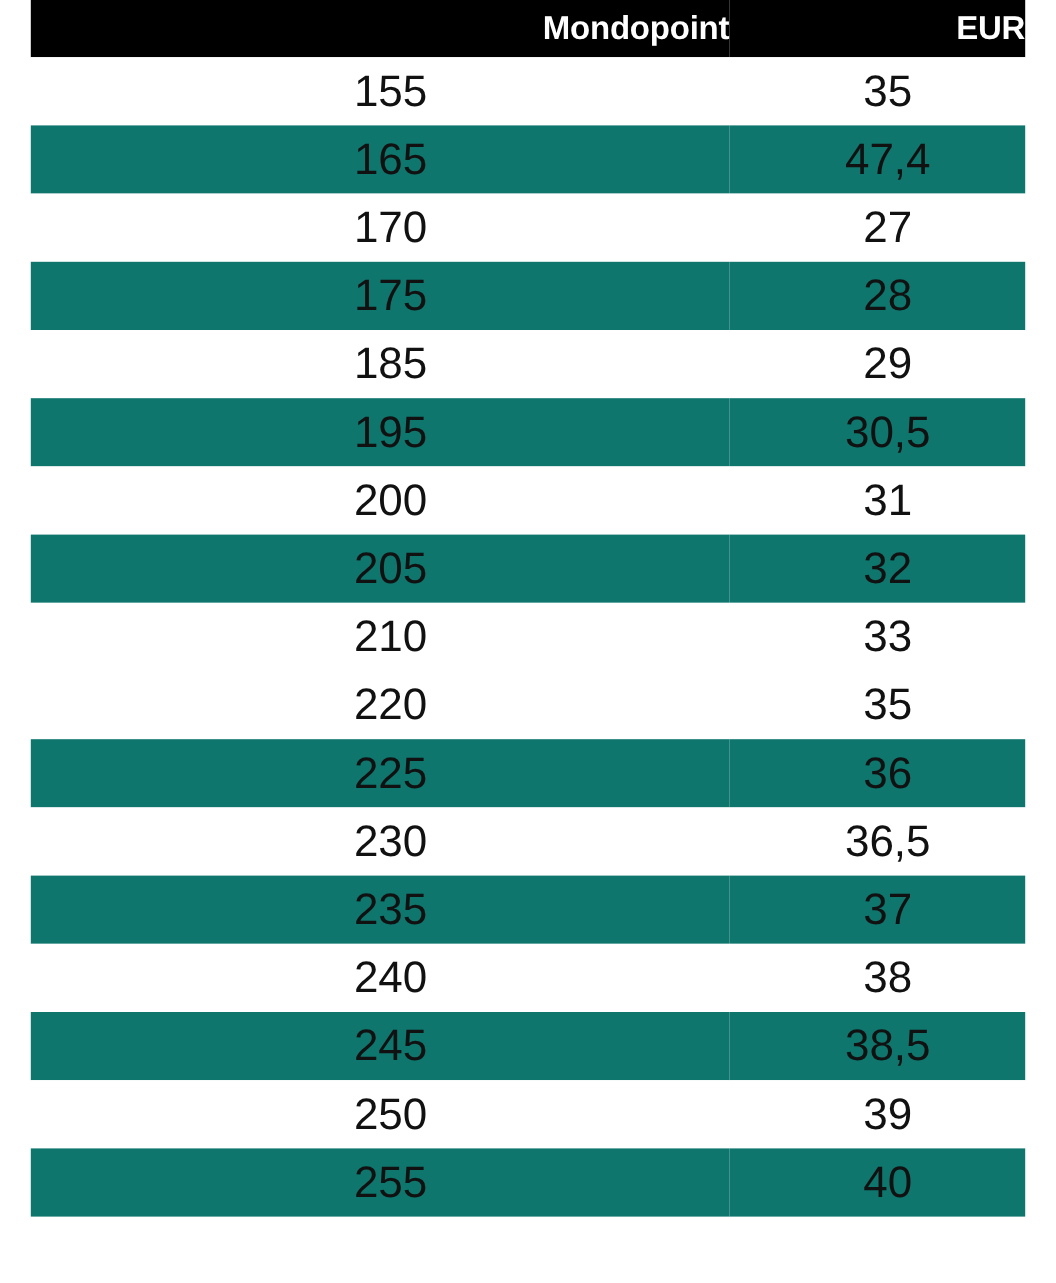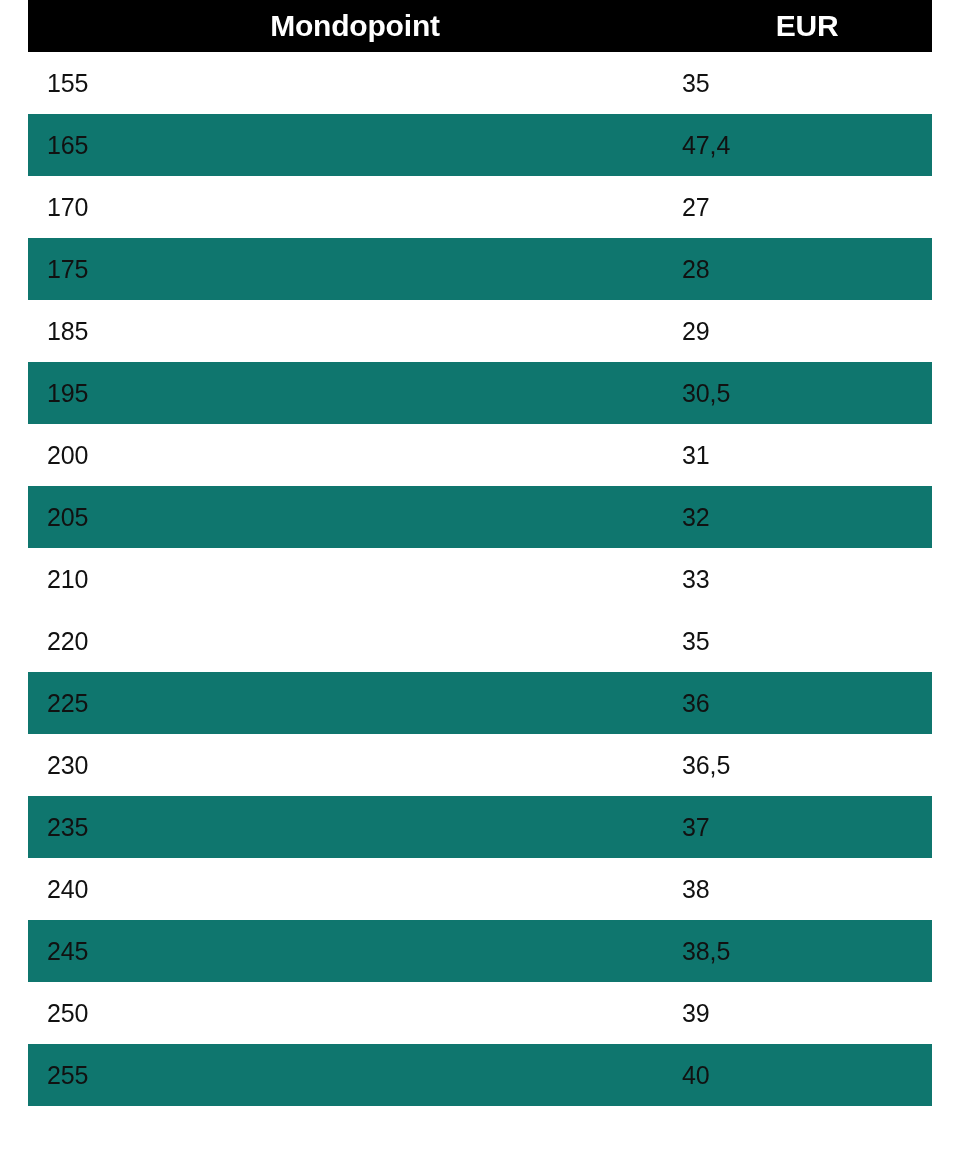--- a/index.html
+++ b/index.html
@@ -36,21 +36,21 @@
   .size-table col.col-eur   { width: 269px; }
 
   .size-table thead tr {
     background: #000000;
   }
 
   .size-table th {
     height: 52px;
     padding: 0 0 0 19px;
     margin: 0;
-    text-align: center;
+    text-align: right;
     vertical-align: middle;
     color: #ffffff;
     font-family: "Liberation Sans", sans-serif;
     font-size: 30px;
     font-weight: 700;
     letter-spacing: -0.2px;
     line-height: 52px;
     white-space: nowrap;
   }
 
@@ -58,25 +58,25 @@
     height: 62px;
   }
 
   .size-table tbody tr.row-odd  { background: #ffffff; }
   .size-table tbody tr.row-even { background: #0f766e; }
 
   .size-table td {
     height: 62px;
     padding: 0 0 0 19px;
     margin: 0;
-    text-align: left;
+    text-align: center;
     vertical-align: middle;
     color: #111111;
     font-family: "Liberation Sans", sans-serif;
-    font-size: 25px;
+    font-size: 40px;
     font-weight: 400;
     letter-spacing: -0.1px;
     line-height: 62px;
     white-space: nowrap;
   }
 </style>
 </head>
 <body>
 
 <div class="page">

